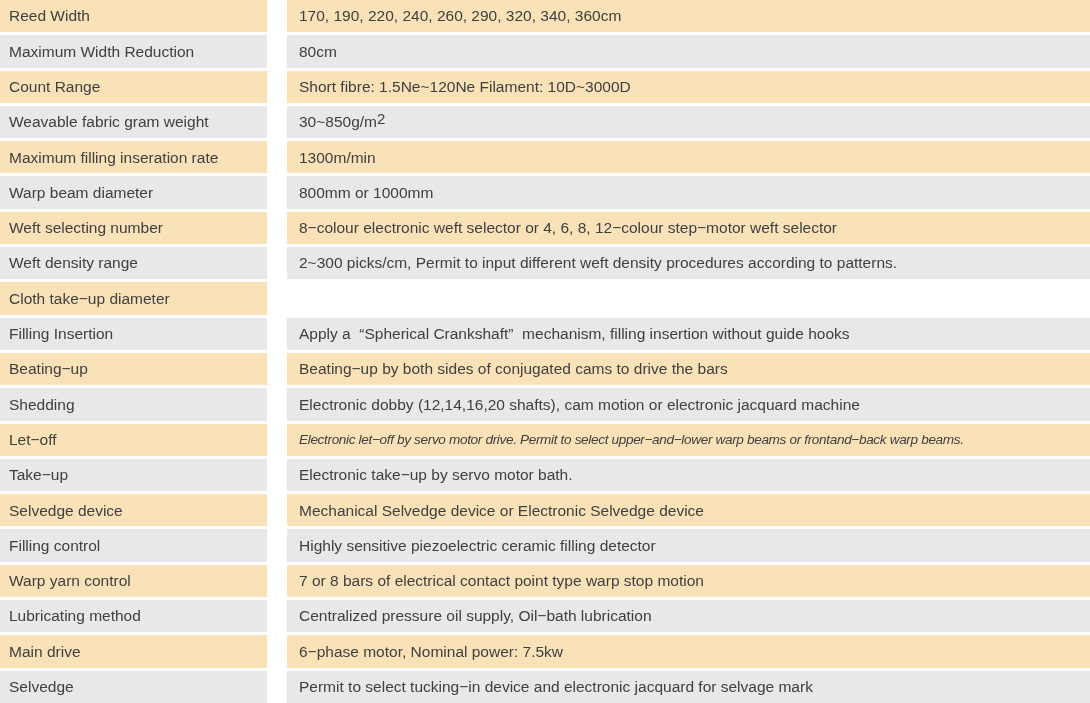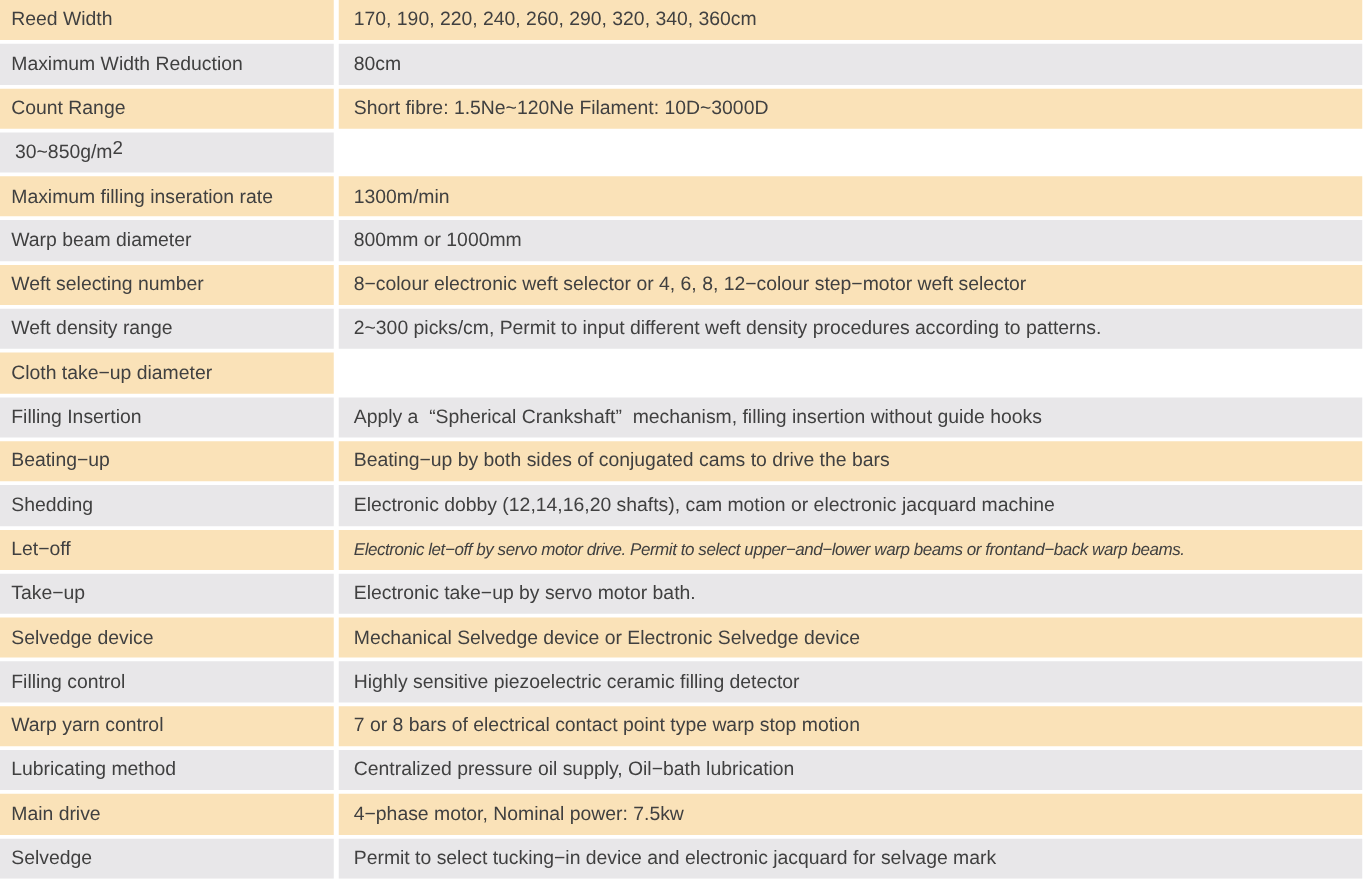--- a/index.html
+++ b/index.html
@@ -15,21 +15,21 @@
     width: 1090px;
     height: 703px;
     display: grid;
     grid-template-rows: repeat(20, 1fr);
     row-gap: 3px;
     background: #ffffff;
   }
   .row {
     display: grid;
     grid-template-columns: 267px 1fr;
-    column-gap: 4px;
+    column-gap: 20px;
     min-height: 0;
   }
   .cell {
     display: flex;
     align-items: center;
     overflow: hidden;
   }
   .row:nth-child(odd)  .cell { background: var(--odd-bg,  #FAE2B8); }
   .row:nth-child(even) .cell { background: var(--even-bg, #E8E7E9); }
   .label-cell { padding-left: 9px; }
@@ -76,20 +76,23 @@
     </div>
     <div class="row">
       <div class="cell label-cell">
         <span class="txt">Count Range</span>
       </div>
       <div class="cell value-cell">
         <span class="txt">Short fibre: 1.5Ne~120Ne Filament: 10D~3000D</span>
       </div>
     </div>
     <div class="row">
+      <div class="cell label-cell">
+        <span class="txt">Weavable fabric gram weight</span>
+      </div>
       <div class="cell value-cell">
         <span class="txt">30~850g/m</span>
         <span class="sup">2</span>
       </div>
     </div>
     <div class="row">
       <div class="cell label-cell">
         <span class="txt">Maximum filling inseration rate</span>
       </div>
       <div class="cell value-cell">
@@ -195,21 +198,21 @@
       </div>
       <div class="cell value-cell">
         <span class="txt">Centralized pressure oil supply, Oil−bath lubrication</span>
       </div>
     </div>
     <div class="row">
       <div class="cell label-cell">
         <span class="txt">Main drive</span>
       </div>
       <div class="cell value-cell">
-        <span class="txt">4−phase motor, Nominal power: 7.5kw</span>
+        <span class="txt">6−phase motor, Nominal power: 7.5kw</span>
       </div>
     </div>
     <div class="row">
       <div class="cell label-cell">
         <span class="txt">Selvedge</span>
       </div>
       <div class="cell value-cell">
         <span class="txt">Permit to select tucking−in device and electronic jacquard for selvage mark</span>
       </div>
     </div>

